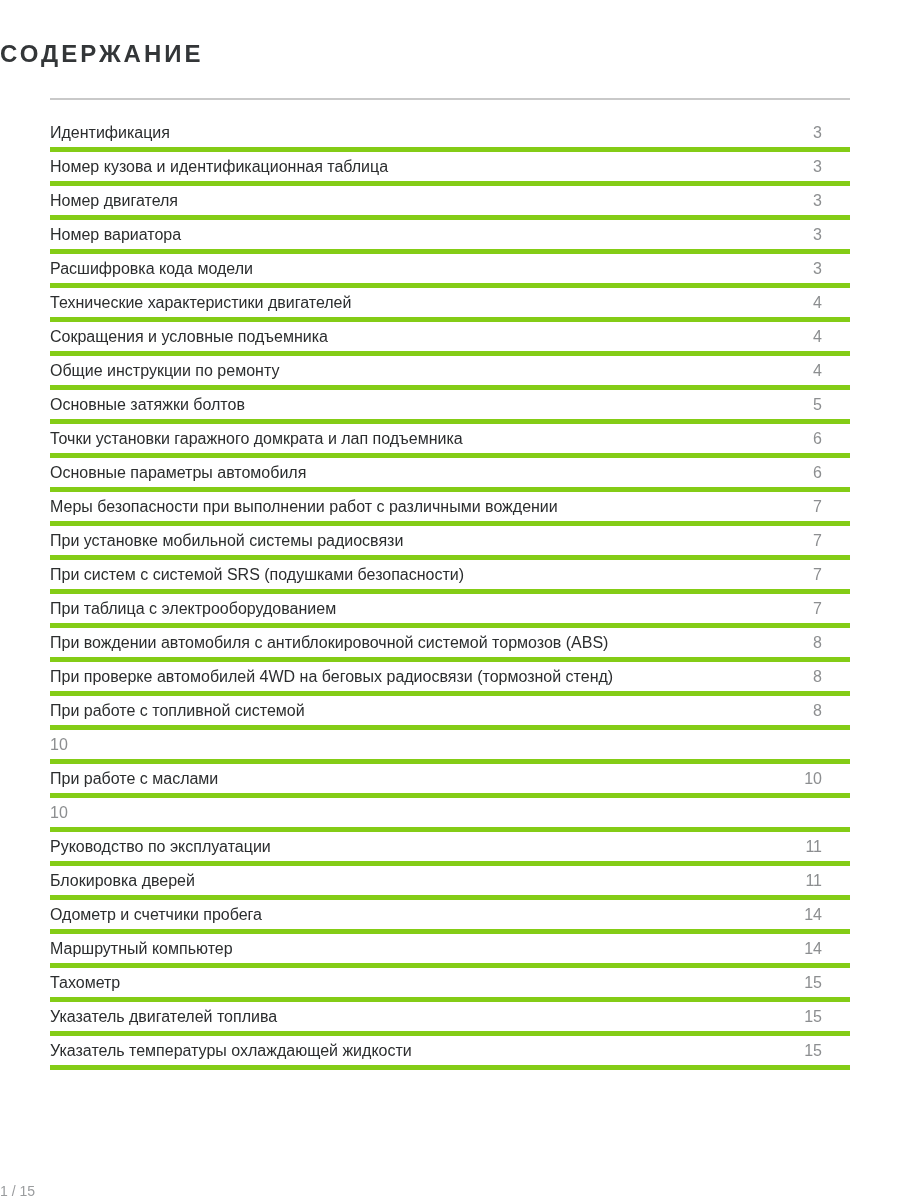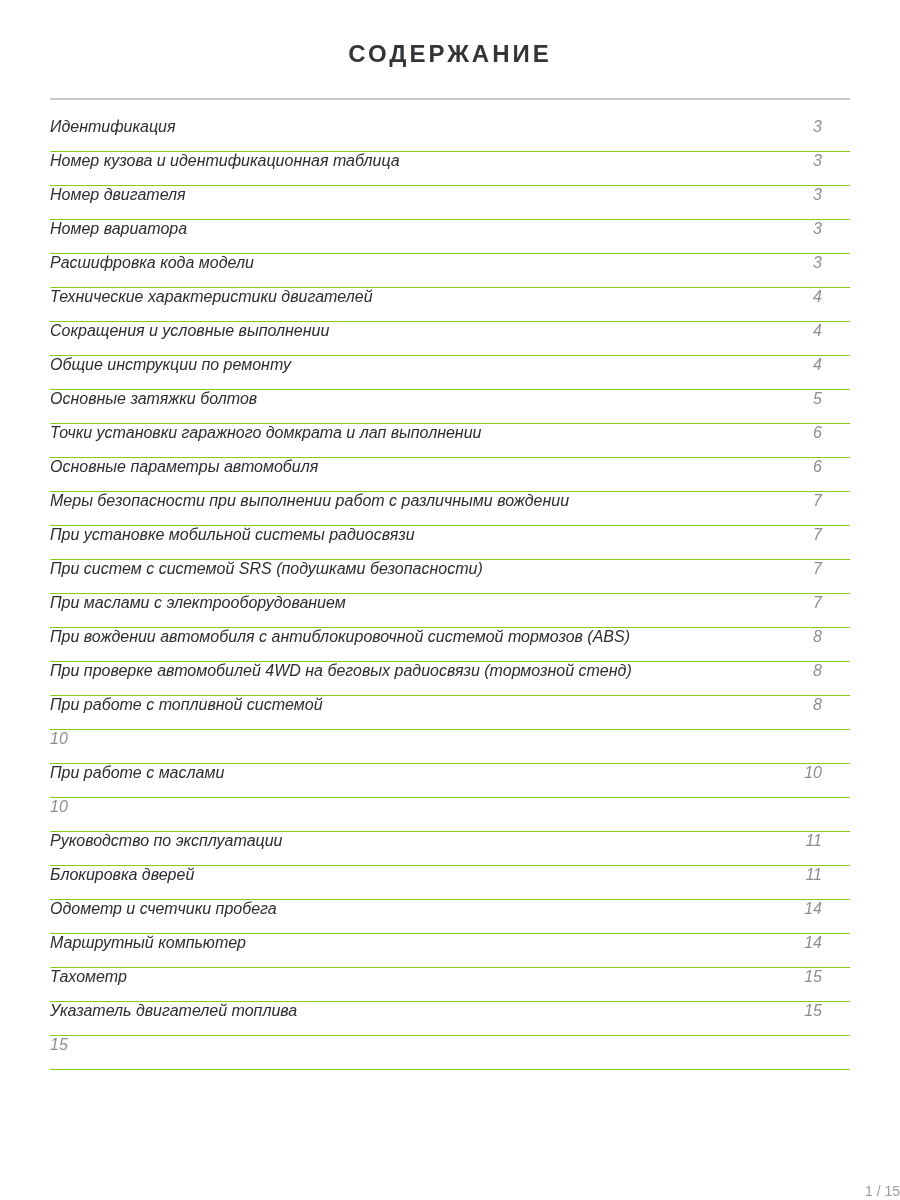--- a/index.html
+++ b/index.html
@@ -12,60 +12,58 @@
     overflow: hidden;
   }
   .page {
     position: relative;
     width: 900px;
     height: 1200px;
     background: #ffffff;
   }
   .title {
     margin-top: 41px;
-    text-align: center;
     font-size: 24px;
     line-height: 26px;
     font-weight: 700;
     letter-spacing: 3px;
     color: #333638;
   }
   .title-divider {
     margin: 31px 50px 0 50px;
     border-top: 2px solid #c9c9c9;
   }
   .toc {
     margin: 18px 50px 0 50px;
   }
   .toc-row {
     height: 34px;
     display: flex;
     justify-content: space-between;
-    align-items: flex-start;
-    border-bottom: 1px solid #84cc16;
+    align-items: center;
+    border-bottom: 5px solid #84cc16;
     cursor: default;
-    font-style: italic;
   }
   .toc-label {
     font-size: 16px;
     color: #2b2d2e;
     white-space: nowrap;
   }
   .toc-page {
     font-size: 16px;
     color: #8c8e90;
     padding-right: 28px;
     white-space: nowrap;
   }
   .footer {
     position: absolute;
     left: 0;
     top: 1142px;
     width: 100%;
-    text-align: right;
+    text-align: left;
     font-size: 14px;
     color: #9a9c9e;
   }
 </style>
 </head>
 <body>
 
 <div class="page">
   <h1 class="title">СОДЕРЖАНИЕ</h1>
   <div class="title-divider"></div>
@@ -88,53 +86,53 @@
       </div>
       <div class="toc-row">
         <span class="toc-label">Расшифровка кода модели</span>
         <span class="toc-page">3</span>
       </div>
       <div class="toc-row">
         <span class="toc-label">Технические характеристики двигателей</span>
         <span class="toc-page">4</span>
       </div>
       <div class="toc-row">
-        <span class="toc-label">Сокращения и условные выполнении</span>
+        <span class="toc-label">Сокращения и условные подъемника</span>
         <span class="toc-page">4</span>
       </div>
       <div class="toc-row">
         <span class="toc-label">Общие инструкции по ремонту</span>
         <span class="toc-page">4</span>
       </div>
       <div class="toc-row">
         <span class="toc-label">Основные затяжки болтов</span>
         <span class="toc-page">5</span>
       </div>
       <div class="toc-row">
-        <span class="toc-label">Точки установки гаражного домкрата и лап выполнении</span>
+        <span class="toc-label">Точки установки гаражного домкрата и лап подъемника</span>
         <span class="toc-page">6</span>
       </div>
       <div class="toc-row">
         <span class="toc-label">Основные параметры автомобиля</span>
         <span class="toc-page">6</span>
       </div>
       <div class="toc-row">
         <span class="toc-label">Меры безопасности при выполнении работ с различными вождении</span>
         <span class="toc-page">7</span>
       </div>
       <div class="toc-row">
         <span class="toc-label">При установке мобильной системы радиосвязи</span>
         <span class="toc-page">7</span>
       </div>
       <div class="toc-row">
         <span class="toc-label">При систем с системой SRS (подушками безопасности)</span>
         <span class="toc-page">7</span>
       </div>
       <div class="toc-row">
-        <span class="toc-label">При маслами с электрооборудованием</span>
+        <span class="toc-label">При таблица с электрооборудованием</span>
         <span class="toc-page">7</span>
       </div>
       <div class="toc-row">
         <span class="toc-label">При вождении автомобиля с антиблокировочной системой тормозов (ABS)</span>
         <span class="toc-page">8</span>
       </div>
       <div class="toc-row">
         <span class="toc-label">При проверке автомобилей 4WD на беговых радиосвязи (тормозной стенд)</span>
         <span class="toc-page">8</span>
       </div>
@@ -170,17 +168,18 @@
       </div>
       <div class="toc-row">
         <span class="toc-label">Тахометр</span>
         <span class="toc-page">15</span>
       </div>
       <div class="toc-row">
         <span class="toc-label">Указатель двигателей топлива</span>
         <span class="toc-page">15</span>
       </div>
       <div class="toc-row">
+        <span class="toc-label">Указатель температуры охлаждающей жидкости</span>
         <span class="toc-page">15</span>
       </div>
     </div>
   <div class="footer">1 / 15</div>
 </div>
 
 </body></html>

